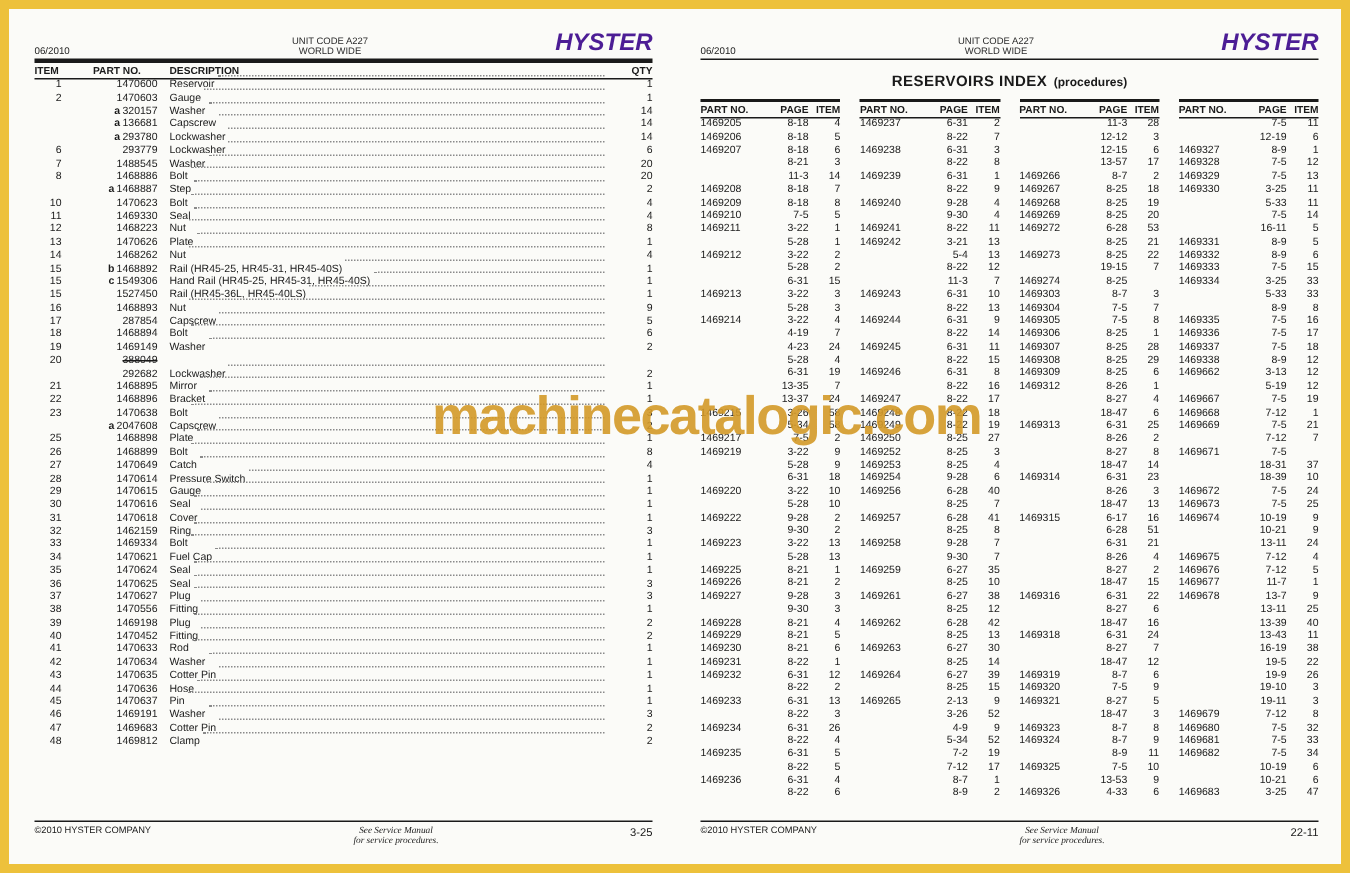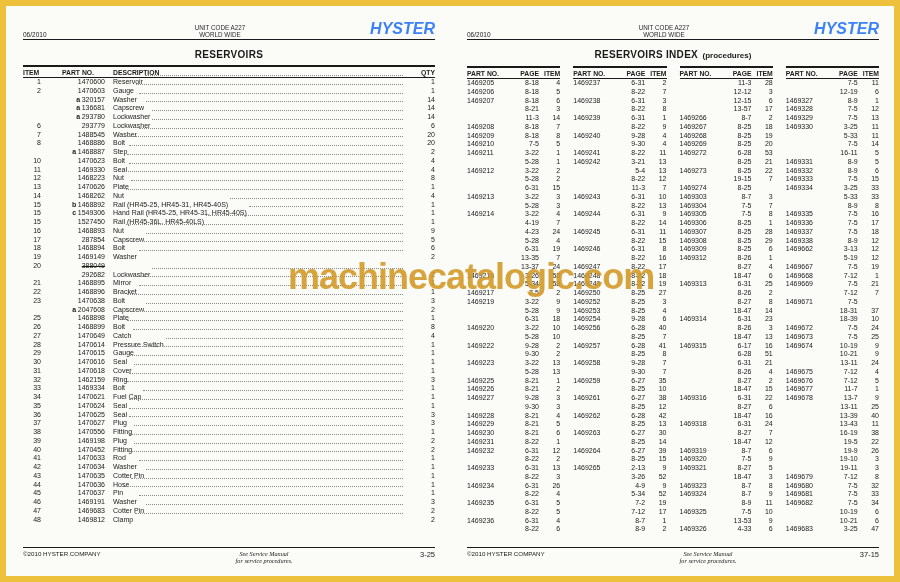--- a/index.html
+++ b/index.html
@@ -3,21 +3,21 @@
 <meta charset="utf-8">
 <style>
   html,body{margin:0;padding:0;background:#fff;font-family:"Liberation Sans",sans-serif;color:#1a1a1a;}
   .sheet{width:900px;height:582px;box-sizing:border-box;border:6px solid #EDC13B;background:#FBFBF8;
          display:flex;position:relative;overflow:hidden;}
   .page{flex:1;display:flex;flex-direction:column;box-sizing:border-box;min-width:0;padding:7px 15px 7px 17px;}
   
   .hdr{display:flex;align-items:flex-end;border-bottom:1.5px solid #1a1a1a;padding-bottom:1px;height:25px;flex:0 0 auto;}
   .hdr-date{font-size:6.5px;width:82px;}
   .hdr-center{flex:1;text-align:center;font-size:6.3px;line-height:7.2px;color:#2b2b2b;}
-  .hdr-logo{width:100px;text-align:right;font-size:16px;font-weight:bold;font-style:italic;letter-spacing:0;color:#3b82f6;}
+  .hdr-logo{width:100px;text-align:right;font-size:16px;font-weight:bold;font-style:italic;letter-spacing:0;color:#4c1d95;}
   .title-row{text-align:center;margin:4px 0 3px;flex:0 0 auto;}
   .title{font-weight:bold;font-size:10px;letter-spacing:.3px;}
   .title-suffix{font-weight:bold;font-size:8px;}
   
   .tbl-head{display:flex;border-top:2px solid #1a1a1a;border-bottom:1.2px solid #1a1a1a;
             font-weight:bold;font-size:6.8px;padding:1.5px 0;flex:0 0 auto;}
   .th-item{width:26px;}
   .th-part{width:56px;padding-left:13px;box-sizing:border-box;}
   .th-desc{flex:1;padding-left:8px;}
   .th-qty{width:30px;text-align:right;}
@@ -57,23 +57,20 @@
 <body>
 
 <div class="sheet">
 
   <div class="page">
     <div class="hdr">
       <span class="hdr-date">06/2010</span>
       <span class="hdr-center"><span>UNIT CODE A227</span><br><span>WORLD WIDE</span></span>
       <span class="hdr-logo">HYSTER</span>
     </div>
-    <div class="title-row">
-      <span class="title">RESERVOIRS</span>
-    </div>
     <div class="tbl-head">
       <span class="th-item">ITEM</span>
       <span class="th-part">PART NO.</span>
       <span class="th-desc">DESCRIPTION</span>
       <span class="th-qty">QTY</span>
     </div>
     <div class="rows" id="left-rows">
         <div class="tr">
           <span class="c-item">1</span>
           <span class="c-part"><span class="pfx"></span><span class="pnum">1470600</span></span>
@@ -1515,18 +1512,18 @@
           <div class="ir">
             <span class="ir-part">1469683</span>
             <span class="ir-page">3-25</span>
             <span class="ir-item">47</span>
           </div>
         </div>
       </div>
     <div class="ftr">
       <span class="ftr-copy">©2010 HYSTER COMPANY</span>
       <span class="ftr-note"><span>See Service Manual</span><br><span>for service procedures.</span></span>
-      <span class="ftr-page">37-15</span>
+      <span class="ftr-page">22-11</span>
     </div>
   </div>
 
   <div class="watermark" style="color: rgb(212, 154, 40);">machinecatalogic.com</div>
 </div>
 
 </body></html>

